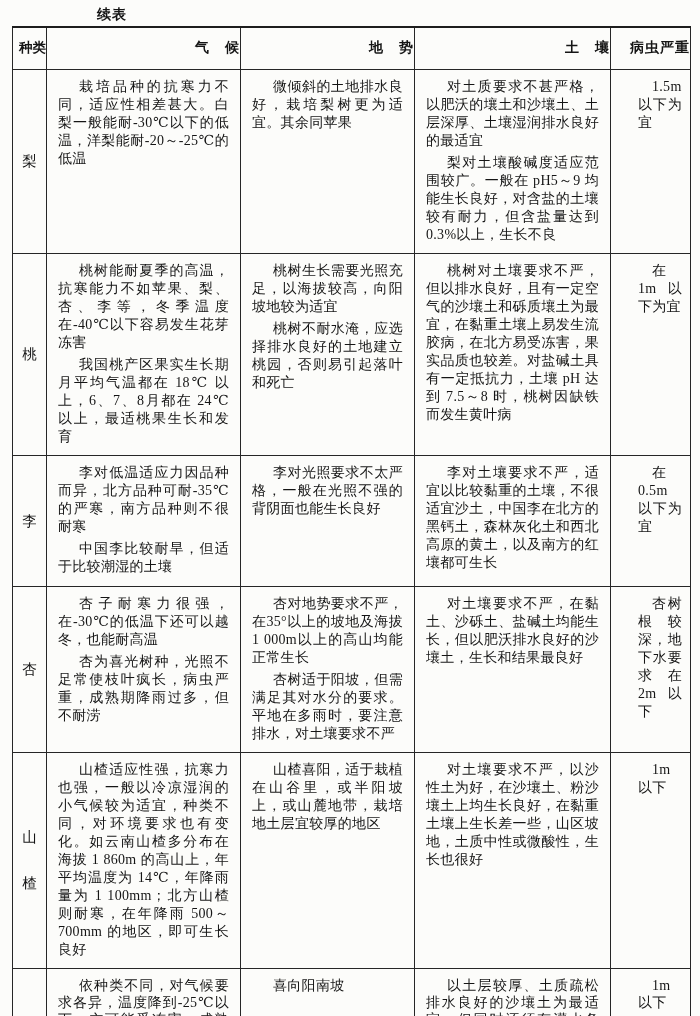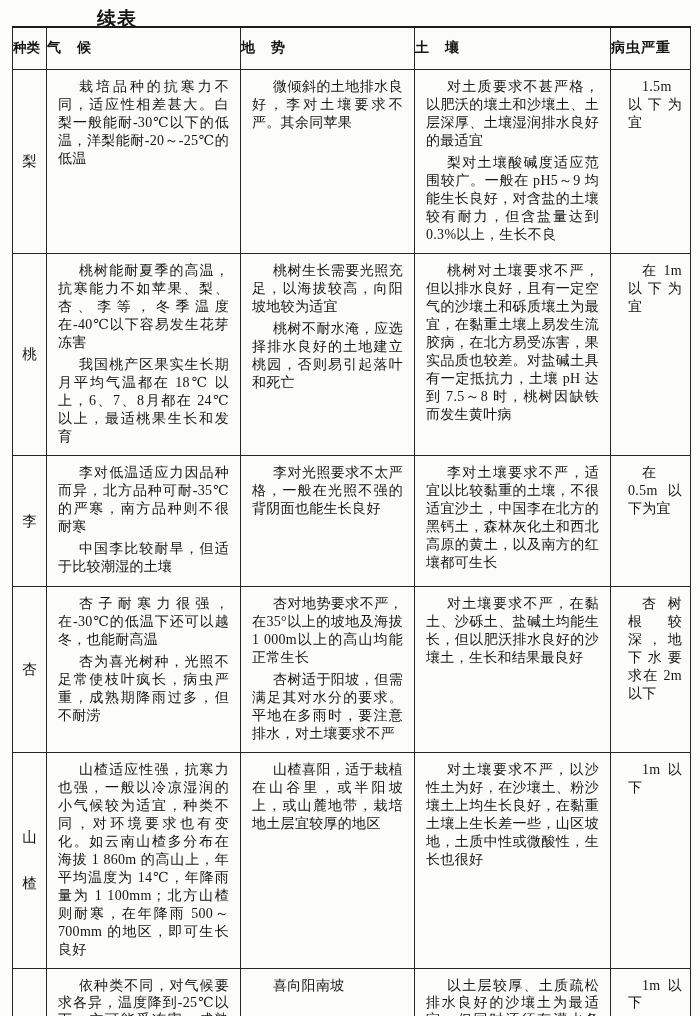--- a/index.html
+++ b/index.html
@@ -14,21 +14,21 @@
     margin: 0 auto;
     background: #fcfcfa;
     color: #151515;
     font-family: "Liberation Serif", "DejaVu Serif", serif;
     overflow: hidden;
     box-sizing: border-box;
   }
   .caption {
     margin: 6px 0 2px 97px;
     height: 18px;
-    font-size: 19px;
+    font-size: 14px;
     font-weight: bold;
     letter-spacing: 1px;
   }
   table.doc-table {
     margin-left: 12px;
     width: 678px;
     border-collapse: collapse;
     table-layout: fixed;
     border-top: 2px solid #1d1d1d;
   }
@@ -39,21 +39,21 @@
   col.c-groundwater { width: 80px;  }
 
   th, td {
     border: 1.2px solid #262626;
     box-sizing: border-box;
   }
   thead th {
     height: 42px;
     font-size: 14px;
     font-weight: 600;
-    text-align: left;
+    text-align: right;
     vertical-align: middle;
     padding: 0;
     letter-spacing: 1px;
     white-space: nowrap;
     overflow: hidden;
   }
   thead th:first-child { letter-spacing: 0; font-size: 13.5px; }
 
   td {
     vertical-align: top;
@@ -75,21 +75,21 @@
   }
   .species-wrap {
     display: flex;
     flex-direction: column;
     align-items: center;
     justify-content: center;
     gap: 28px;
     font-size: 14.5px;
     letter-spacing: 0;
   }
-  td[data-name="groundwater-cell"] { padding-left: 13px; padding-right: 4px; }
+  td[data-name="groundwater-cell"] { padding-left: 23px; padding-right: 4px; }
   td[data-name="groundwater-cell"] p { text-indent: 1em; }
 
   
   tbody tr.row-0 { height: 163px; }
   tbody tr.row-1 { height: 167px; }
   tbody tr.row-2 { height: 131px; }
   tbody tr.row-3 { height: 159px; }
   tbody tr.row-4 { height: 180px; }
   tbody tr.row-5 { height: 141px; }
   tbody tr.row-5 td { line-height: 17px; }
@@ -120,21 +120,21 @@
         <tr class="row-0" data-name="table-row">
           <td class="species" data-name="species-cell">
             <div class="species-wrap" data-name="species-name">
               <span data-name="species-char">梨</span>
             </div>
           </td>
           <td data-name="climate-cell">
             <p data-name="climate-paragraph">栽培品种的抗寒力不同，适应性相差甚大。白梨一般能耐-30℃以下的低温，洋梨能耐-20～-25℃的低温</p>
           </td>
           <td data-name="terrain-cell">
-            <p data-name="terrain-paragraph">微倾斜的土地排水良好，李对土壤要求不严。其余同苹果</p>
+            <p data-name="terrain-paragraph">微倾斜的土地排水良好，栽培梨树更为适宜。其余同苹果</p>
           </td>
           <td data-name="soil-cell">
             <p data-name="soil-paragraph">对土质要求不甚严格，以肥沃的壤土和沙壤土、土层深厚、土壤湿润排水良好的最适宜</p>
             <p data-name="soil-paragraph">梨对土壤酸碱度适应范围较广。一般在 pH5～9 均能生长良好，对含盐的土壤较有耐力，但含盐量达到0.3%以上，生长不良</p>
           </td>
           <td data-name="groundwater-cell">
             <p data-name="groundwater-paragraph">1.5m 以下为宜</p>
           </td>
         </tr>
         <tr class="row-1" data-name="table-row">

